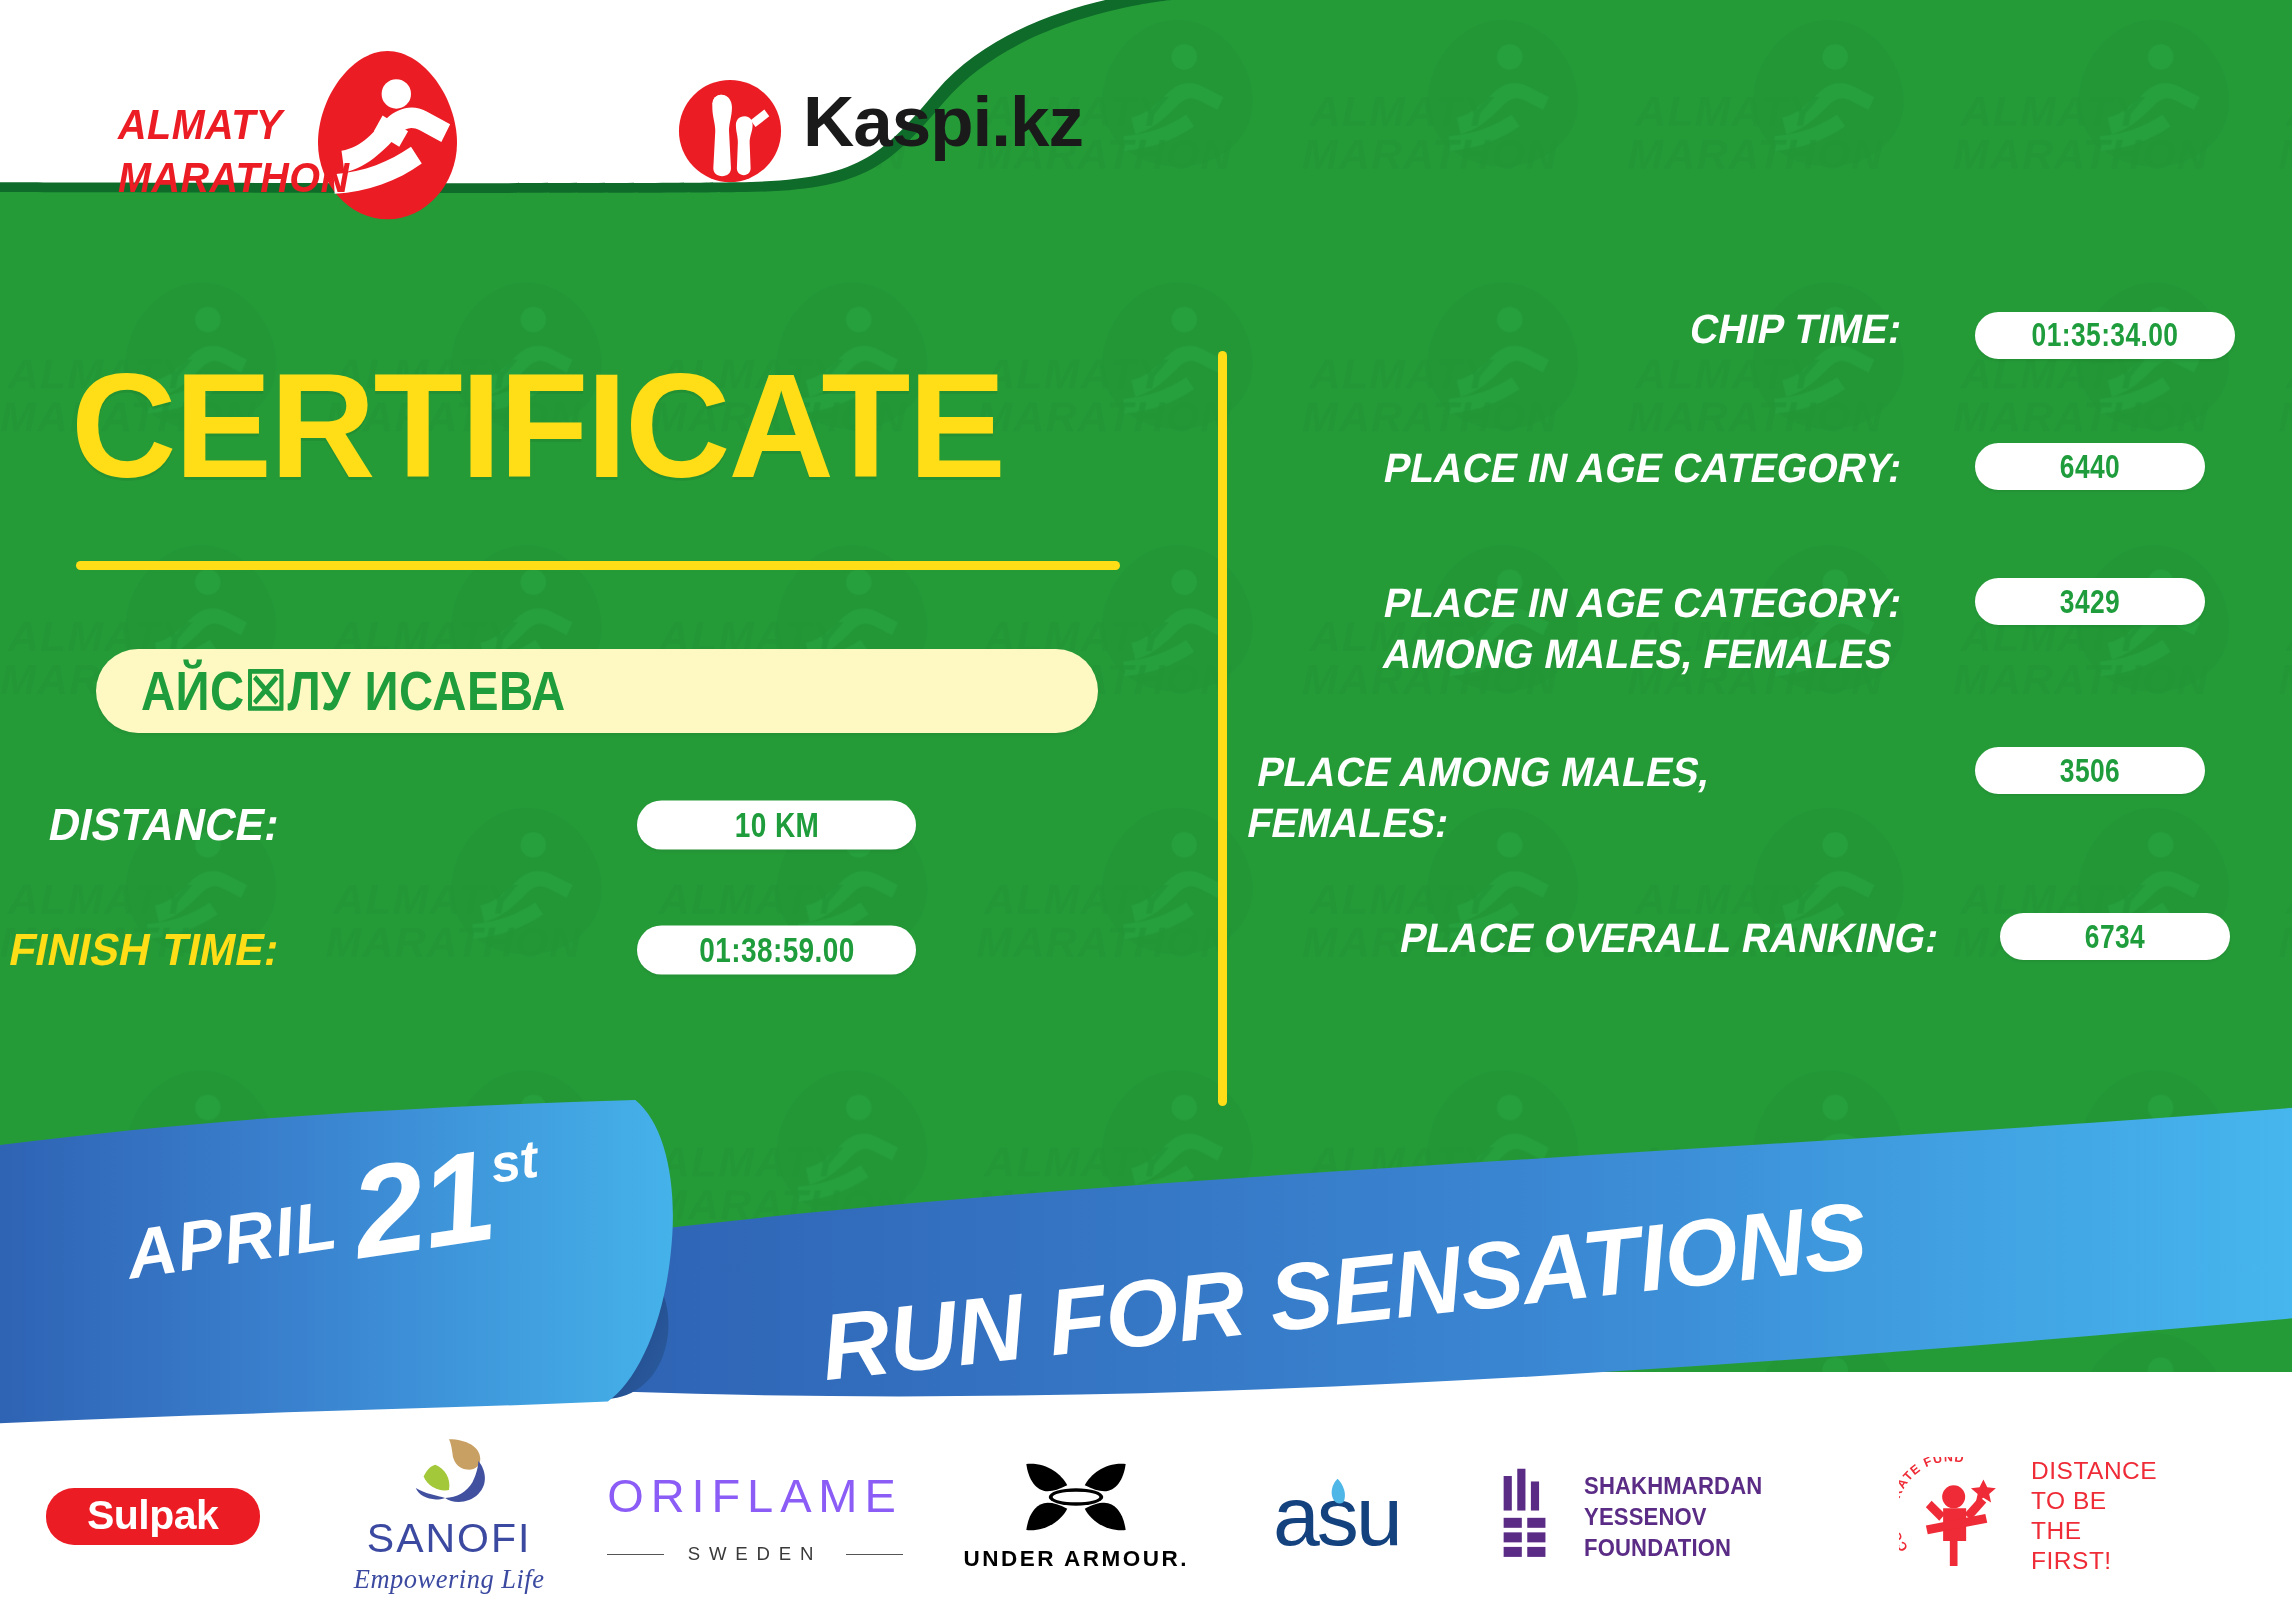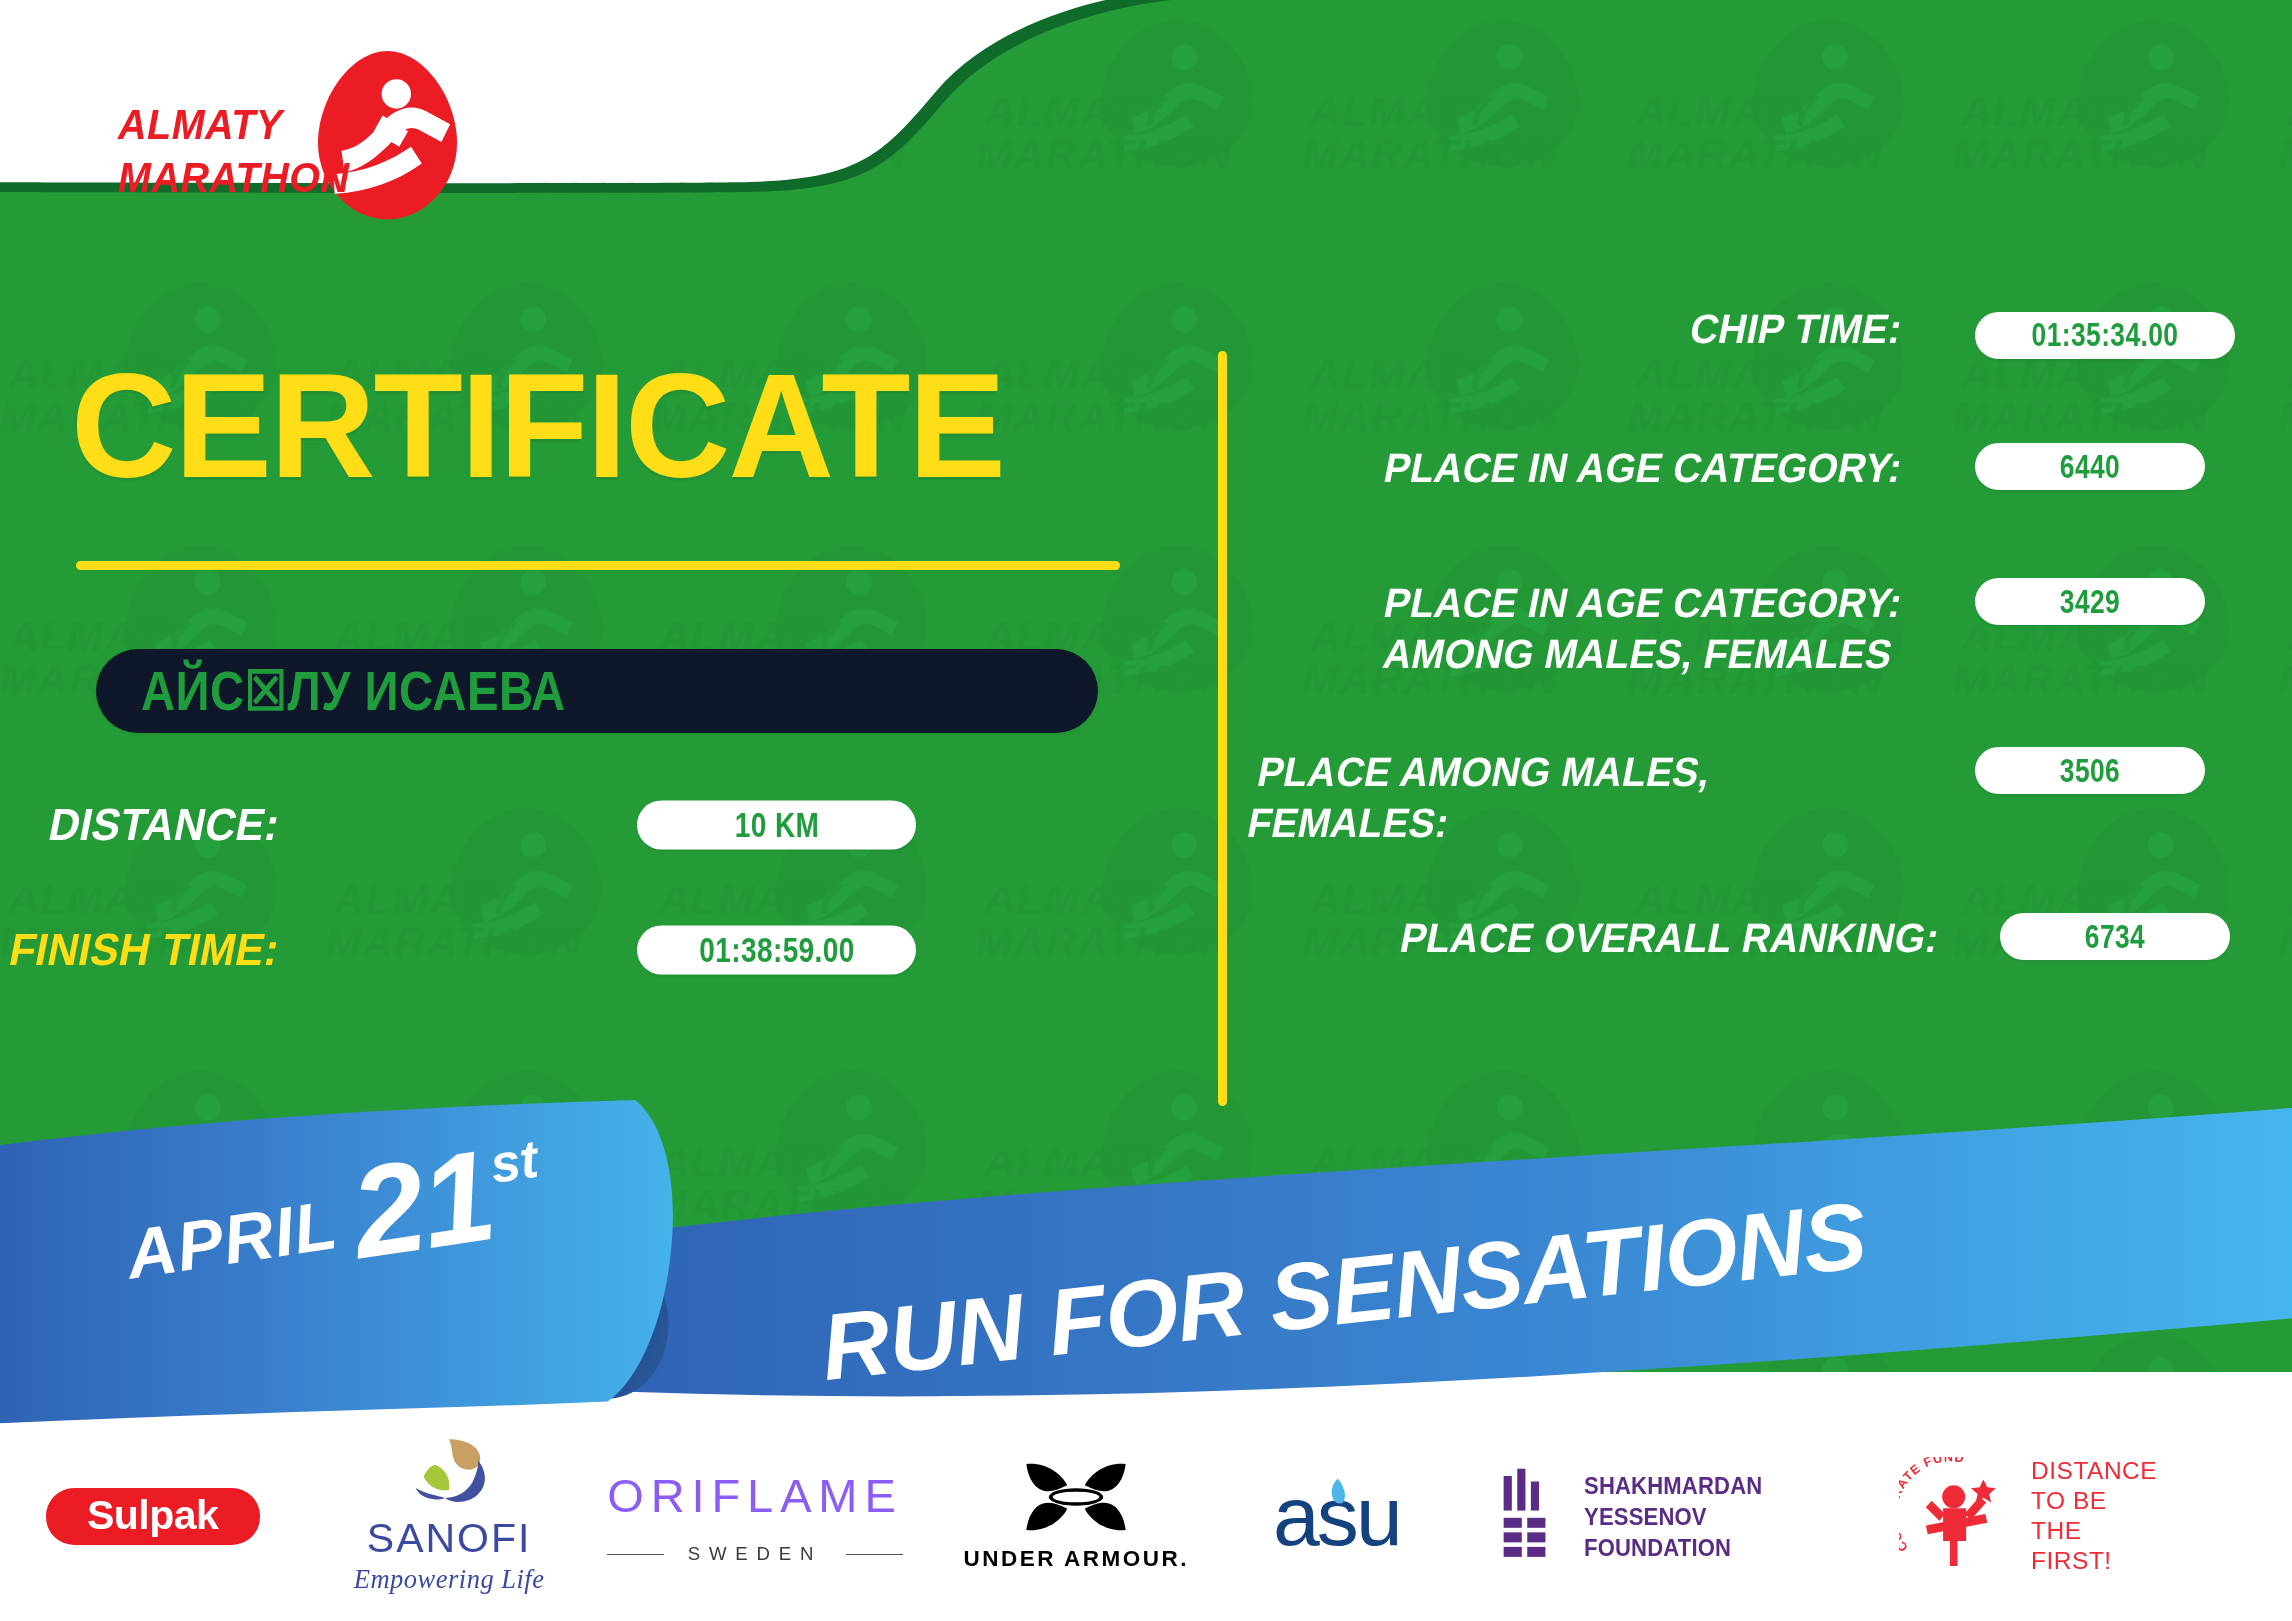--- a/index.html
+++ b/index.html
@@ -83,21 +83,21 @@
     position: absolute;
     left: 76px; top: 267px;
     width: 1044px; height: 8.8px;
     background: #FFDD17;
     border-radius: 4.9px;
   }
   .name-pill {
     position: absolute;
     left: 96px; top: 355px;
     width: 1002px; height: 84px;
-    background: #0f172a;
+    background: #fef9c3;
     border-radius: 42px;
     box-shadow: 0 2px 3.9px rgba(0,0,0,0.07);
     text-decoration: underline;
   }
   .name-pill span {
     position: absolute;
     left: 45px; top: 50%;
     transform: translateY(-50%) scaleX(0.86);
     transform-origin: left center;
     color: #1F9D3C;
@@ -349,20 +349,31 @@
       <svg class="am-drop" width="147" height="186" viewBox="0 0 150 190">
         <path d="M75 4 C112 4 146 52 146 98 C146 140 114 176 75 176 C36 176 4 140 4 98 C4 52 38 4 75 4 Z" fill="#EC1C24"></path>
         <circle cx="84" cy="48" r="15" fill="#ffffff"></circle>
         <path d="M28 106 c22 -4 33 -20 46 -33 c12 -11 27 -15 41 -7 l24 13 l-9 18 l-22 -12 c-8 -4 -14 -3 -21 4 c-14 14 -30 33 -56 39 z" fill="#ffffff"></path>
         <path d="M20 130 c32 -2 57 -13 79 -28 l11 17 c-25 18 -55 29 -89 31 z" fill="#ffffff"></path>
         <path d="M70 70 l26 16 l-9 16 l-26 -16 z" fill="#ffffff"></path>
       </svg>
       <div class="am-text"><span>ALMATY</span><br><span>MARATHON</span></div>
     </div>
 
+    <div class="kaspi-logo">
+      <svg class="kaspi-mark" width="108" height="108" viewBox="0 0 110 110">
+        <circle cx="55" cy="55" r="52" fill="#EC1C24"></circle>
+        <path d="M46 18 c7 0 11 6 11 13 c0 9 -3 16 -3 24 l2 38 c0 5 -4 8 -9 8 c-5 0 -9 -3 -9 -8 l2 -38 c0 -8 -3 -15 -3 -24 c0 -7 3 -13 9 -13 z" fill="#ffffff"></path>
+        <circle cx="46" cy="27" r="9" fill="#ffffff"></circle>
+        <path d="M70 40 c5 0 8 4 8 9 c0 7 -3 11 -3 18 l1 26 c0 4 -3 7 -7 7 c-4 0 -7 -3 -7 -7 l1 -26 c0 -7 -2 -11 -2 -18 c0 -5 3 -9 9 -9 z" fill="#ffffff"></path>
+        <circle cx="70" cy="48" r="7" fill="#ffffff"></circle>
+        <path d="M76 44 l14 -11 l5 7 l-14 11 z" fill="#ffffff"></path>
+      </svg>
+      <div class="kaspi-text">Kaspi.kz</div>
+    </div>
   </div>
 
   <div class="left-col">
     <div class="cert-title">CERTIFICATE</div>
     <div class="title-rule"></div>
 
     <div class="name-pill">
       <span>АЙС☒ЛУ ИСАЕВА</span>
     </div>
 

